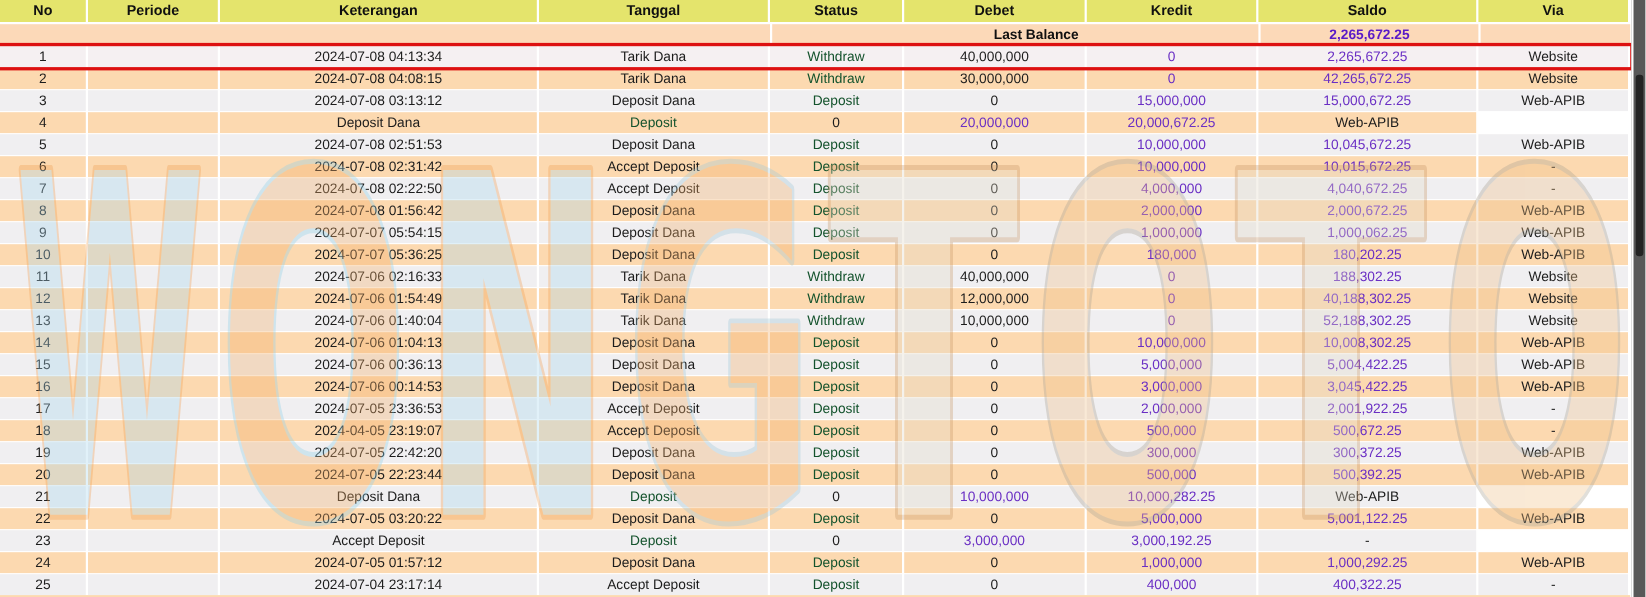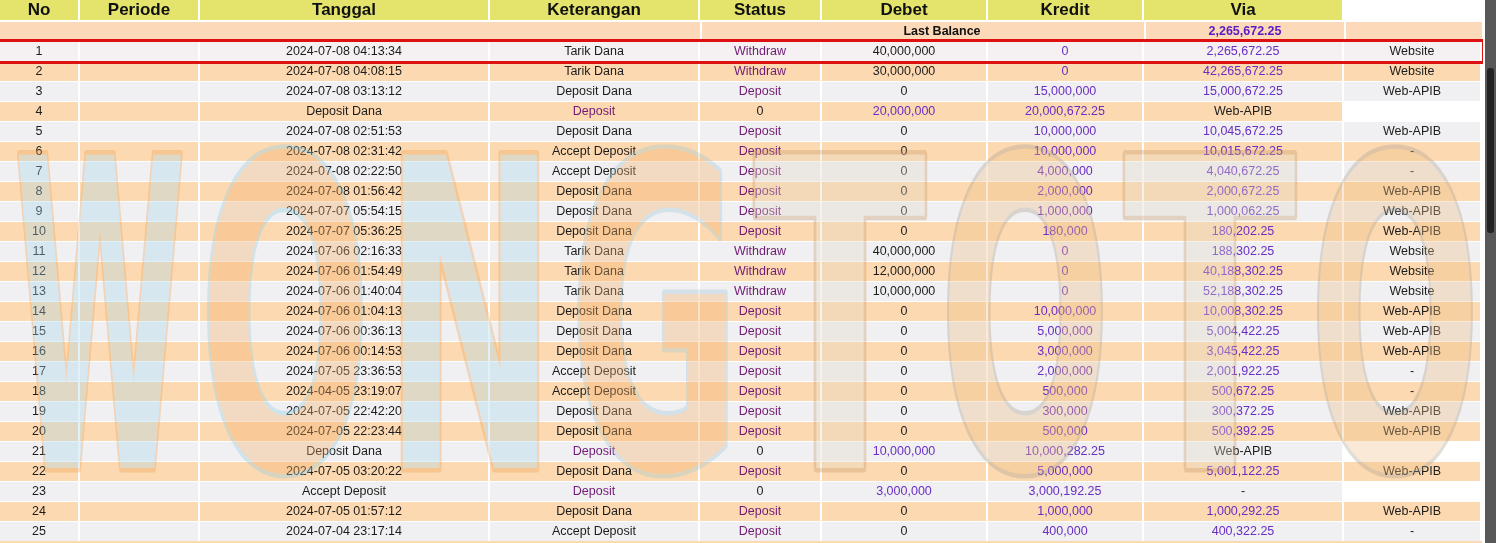--- a/index.html
+++ b/index.html
@@ -7,30 +7,30 @@
        font-family:"Liberation Sans","DejaVu Sans",sans-serif;}
   .stage{position:absolute;inset:0;background:#ffffff;}
 
   
   .tablewrap{position:absolute;left:0;top:0;width:1482px;}
   .trow{display:grid;grid-template-columns:78px 118px 288px 208px 120px 164px 154px 198px 136px;
         column-gap:2px;background:#ffffff;margin-bottom:1px;height:19px;}
   .trow .cell{height:19px;line-height:19px;text-align:center;font-size:12.5px;color:#1a1a1a;
         white-space:nowrap;overflow:hidden;}
   .trow.header{height:20px;margin-bottom:2px;}
-  .trow.header .cell{height:20px;line-height:20px;font-weight:bold;font-size:17px;background:#e4e46c;color:#101010;}
+  .trow.header .cell{height:20px;line-height:20px;font-weight:bold;font-size:13px;background:#e4e46c;color:#101010;}
   .trow.lastbal{grid-template-columns:700px 442px 198px 136px;}
   .trow.lastbal .cell{background:#fcd9b8;}
   .trow.lastbal .lb-label{font-weight:bold;color:#101010;padding-left:38px;}
   .trow.lastbal .lb-amount{font-weight:bold;color:#5a1ac8;}
   .trow.even .cell{background:#f0eff1;}
   .trow.odd .cell{background:#fcd9b0;}
   .trow.highlight{outline:3px solid #dd1111;position:relative;z-index:3;}
   .trow.highlight .cell{background:#f5f0f2;}
-  .cell.c-status{color:#701a75;}
+  .cell.c-status{color:#14532d;}
   .cell.c-kredit,.cell.c-saldo{color:#6a2fc4;}
   .cell.c-tanggal,.cell.c-keterangan,.cell.c-no,.cell.c-debet,.cell.c-via{color:#1c1c1c;}
   .bottom-sliver{position:absolute;left:0;bottom:0;width:1482px;height:2px;background:#fcd9b0;}
 
   
   .watermark{position:absolute;left:0;top:0;width:1496px;height:543px;z-index:6;
              pointer-events:none;opacity:.34;}
 
   
   .scrollbar{position:absolute;right:0;top:0;width:11px;height:543px;background:#585858;z-index:8;
@@ -40,25 +40,26 @@
 </head>
 <body>
 
 <div class="stage">
 
   <div class="tablewrap">
 
     <div class="trow header">
       <div class="cell">No</div>
       <div class="cell">Periode</div>
+      <div class="cell">Keterangan</div>
       <div class="cell">Tanggal</div>
-      <div class="cell">Keterangan</div>
       <div class="cell">Status</div>
       <div class="cell">Debet</div>
       <div class="cell">Kredit</div>
+      <div class="cell">Saldo</div>
       <div class="cell">Via</div>
     </div>
 
     <div class="trow lastbal">
       <div class="cell"></div>
       <div class="cell lb-label">Last Balance</div>
       <div class="cell lb-amount">2,265,672.25</div>
       <div class="cell"></div>
     </div>
 

